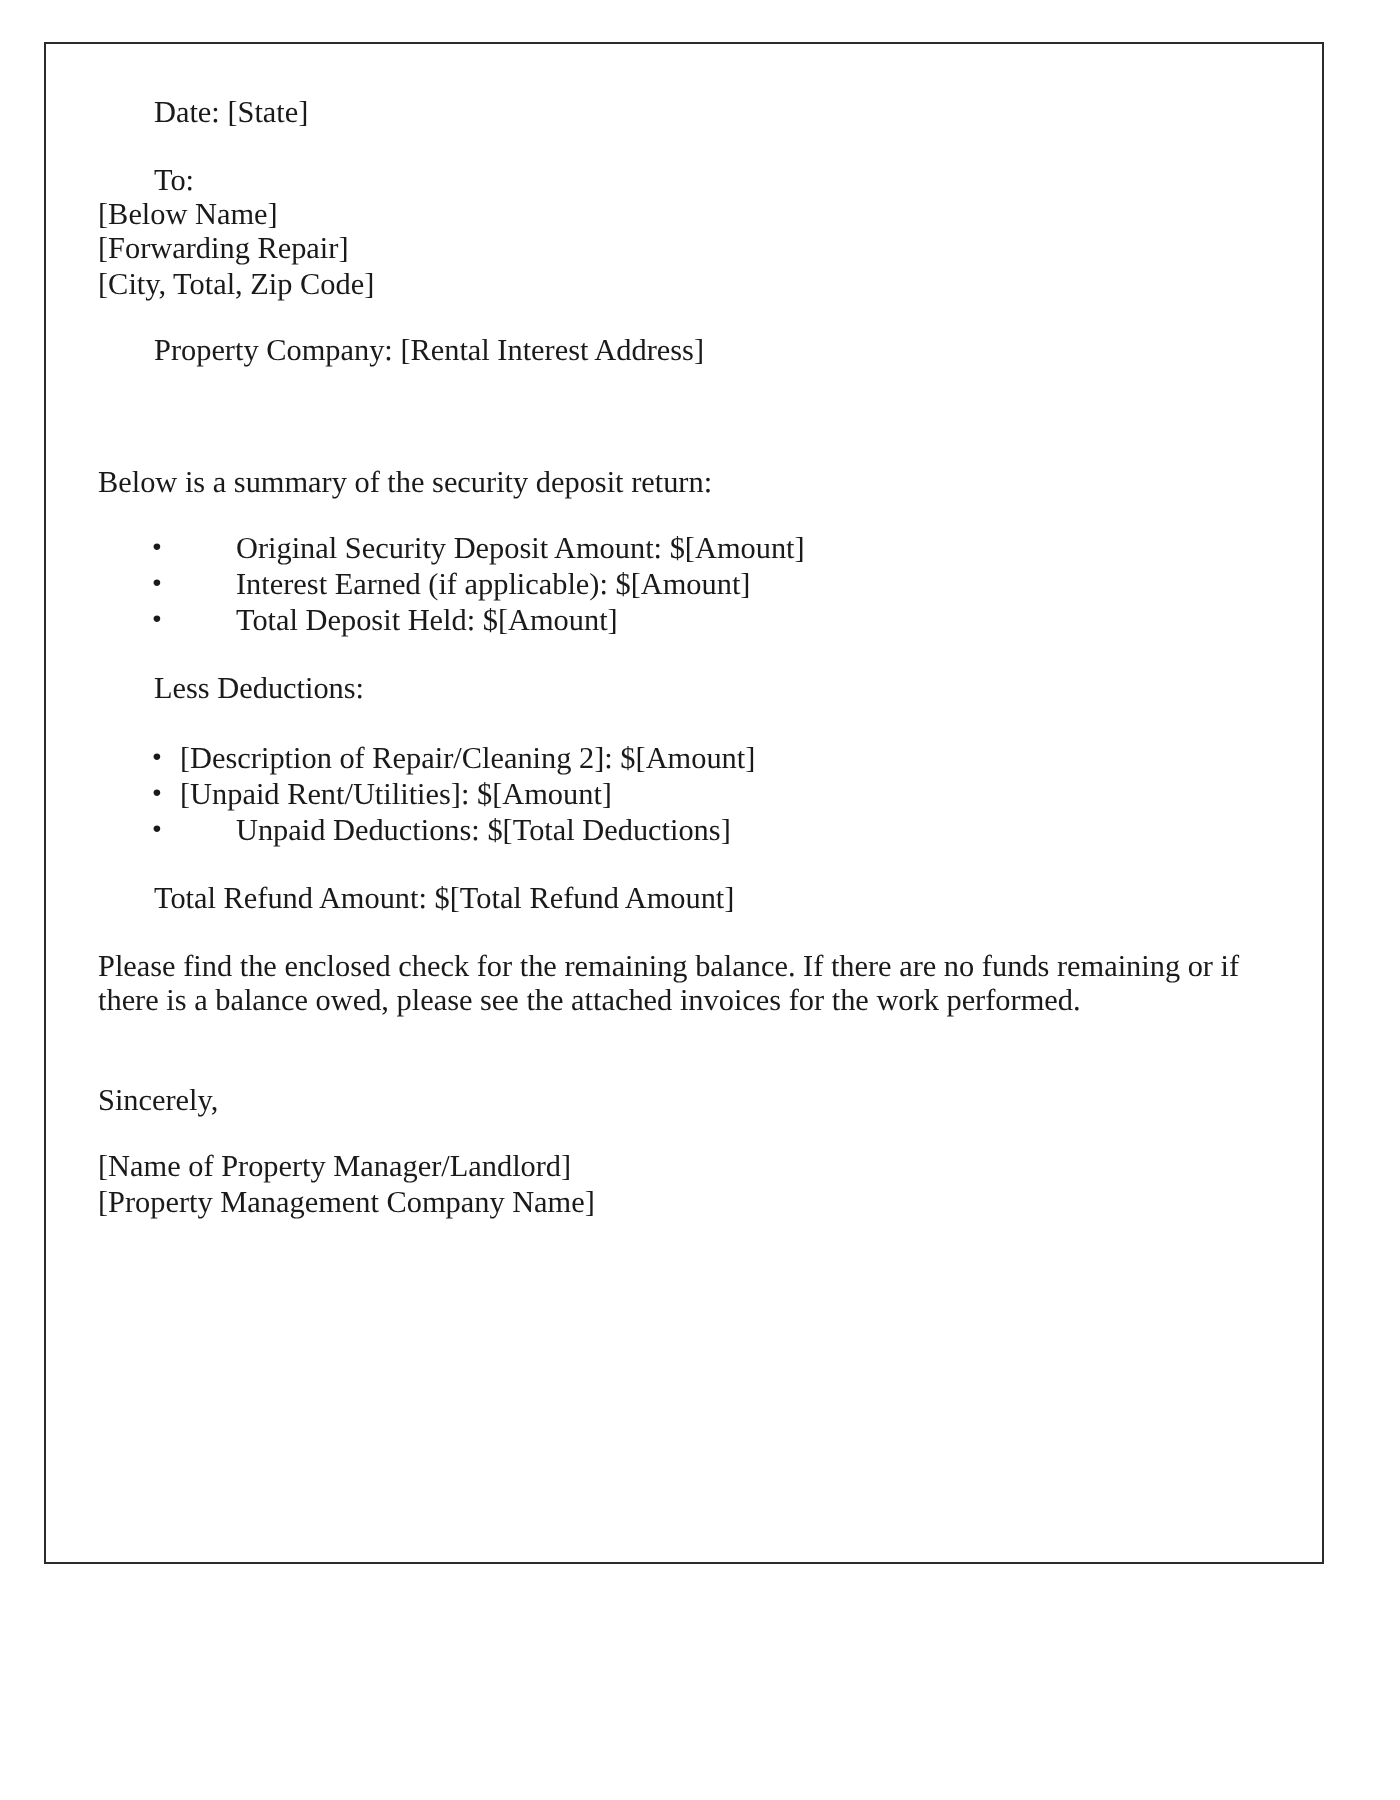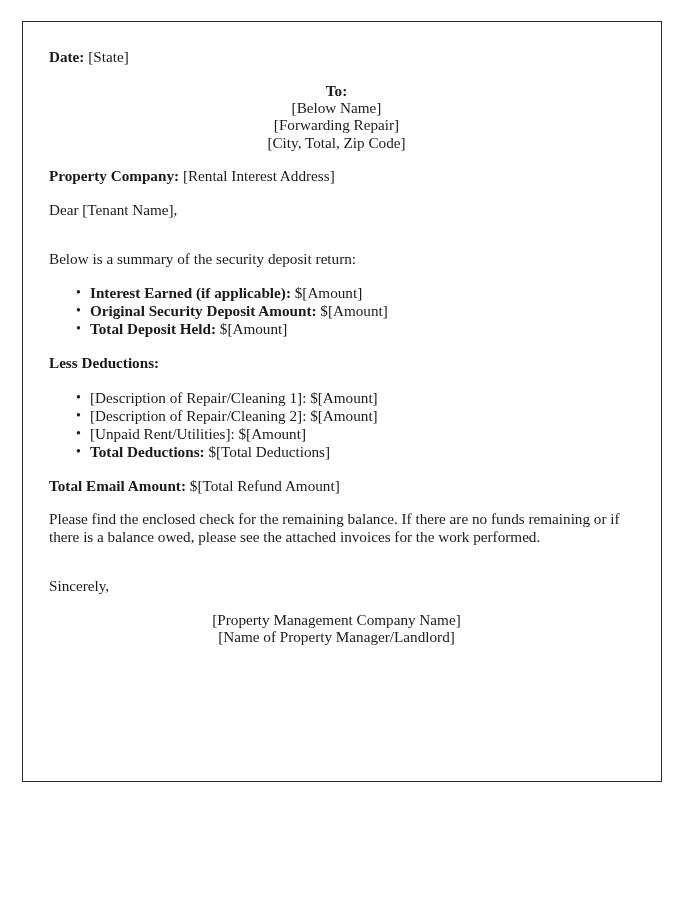--- a/index.html
+++ b/index.html
@@ -34,31 +34,30 @@
   }
 
   .letter-body {
     padding: 26px 37px 20px 26px;
     font-size: 15.2px;
     line-height: 17.6px;
   }
 
   .line {
     margin: 0;
-    text-align: center;
   }
 
   .para {
     margin: 0 0 0 0;
     text-align: left;
   }
   .gap-md { height: 16px; }
   .gap-lg { height: 17px; }
 
-  .bold { font-weight: bold; }
+  .bold { font-weight: normal; margin-left: 28px; }
 
   ul.bullets {
     margin: 0;
     padding: 0 0 0 41px;
     list-style: none;
   }
   ul.bullets li {
     position: relative;
     margin: 0;
     padding: 0;
@@ -99,92 +98,87 @@
 
       <div class="gap-md"></div>
 
       <p class="para">
         <span class="bold">Property Company:</span>
         <span>[Rental Interest Address]</span>
       </p>
 
       <div class="gap-md"></div>
 
-      <p class="para">Dear [Tenant Name],</p>
 
       <div class="gap-md"></div>
 
 
       <div class="gap-md"></div>
 
       <p class="para">Below is a summary of the security deposit return:</p>
 
       <div class="gap-md"></div>
 
       <ul class="bullets">
         <li>
-          <span class="bold">Interest Earned (if applicable):</span>
+          <span class="bold">Original Security Deposit Amount:</span>
           <span>$[Amount]</span>
         </li>
         <li>
-          <span class="bold">Original Security Deposit Amount:</span>
+          <span class="bold">Interest Earned (if applicable):</span>
           <span>$[Amount]</span>
         </li>
         <li>
           <span class="bold">Total Deposit Held:</span>
           <span>$[Amount]</span>
         </li>
       </ul>
 
       <div class="gap-md"></div>
 
       <p class="para bold">Less Deductions:</p>
 
       <div class="gap-lg"></div>
 
       <ul class="bullets">
         <li>
-          <span>[Description of Repair/Cleaning 1]:</span>
-          <span>$[Amount]</span>
-        </li>
-        <li>
           <span>[Description of Repair/Cleaning 2]:</span>
           <span>$[Amount]</span>
         </li>
         <li>
           <span>[Unpaid Rent/Utilities]:</span>
           <span>$[Amount]</span>
         </li>
         <li>
-          <span class="bold">Total Deductions:</span>
+          <span class="bold">Unpaid Deductions:</span>
           <span>$[Total Deductions]</span>
         </li>
       </ul>
 
       <div class="gap-md"></div>
 
       <p class="para">
-        <span class="bold">Total Email Amount:</span>
+        <span class="bold">Total Refund Amount:</span>
         <span>$[Total Refund Amount]</span>
       </p>
 
       <div class="gap-md"></div>
 
       <p class="para">Please find the enclosed check for the remaining balance. If there are no funds remaining or if there is a balance owed, please see the attached invoices for the work performed.</p>
 
       <div class="gap-md"></div>
 
 
       <div class="gap-md"></div>
 
       <p class="para">Sincerely,</p>
 
       <div class="gap-md"></div>
 
       <div class="sig-block">
+        <p class="line">[Name of Property Manager/Landlord]</p>
         <p class="line">[Property Management Company Name]</p>
-        <p class="line">[Name of Property Manager/Landlord]</p>
       </div>
 
     </div>
   </div>
 
 </div>
 
 </body></html>

